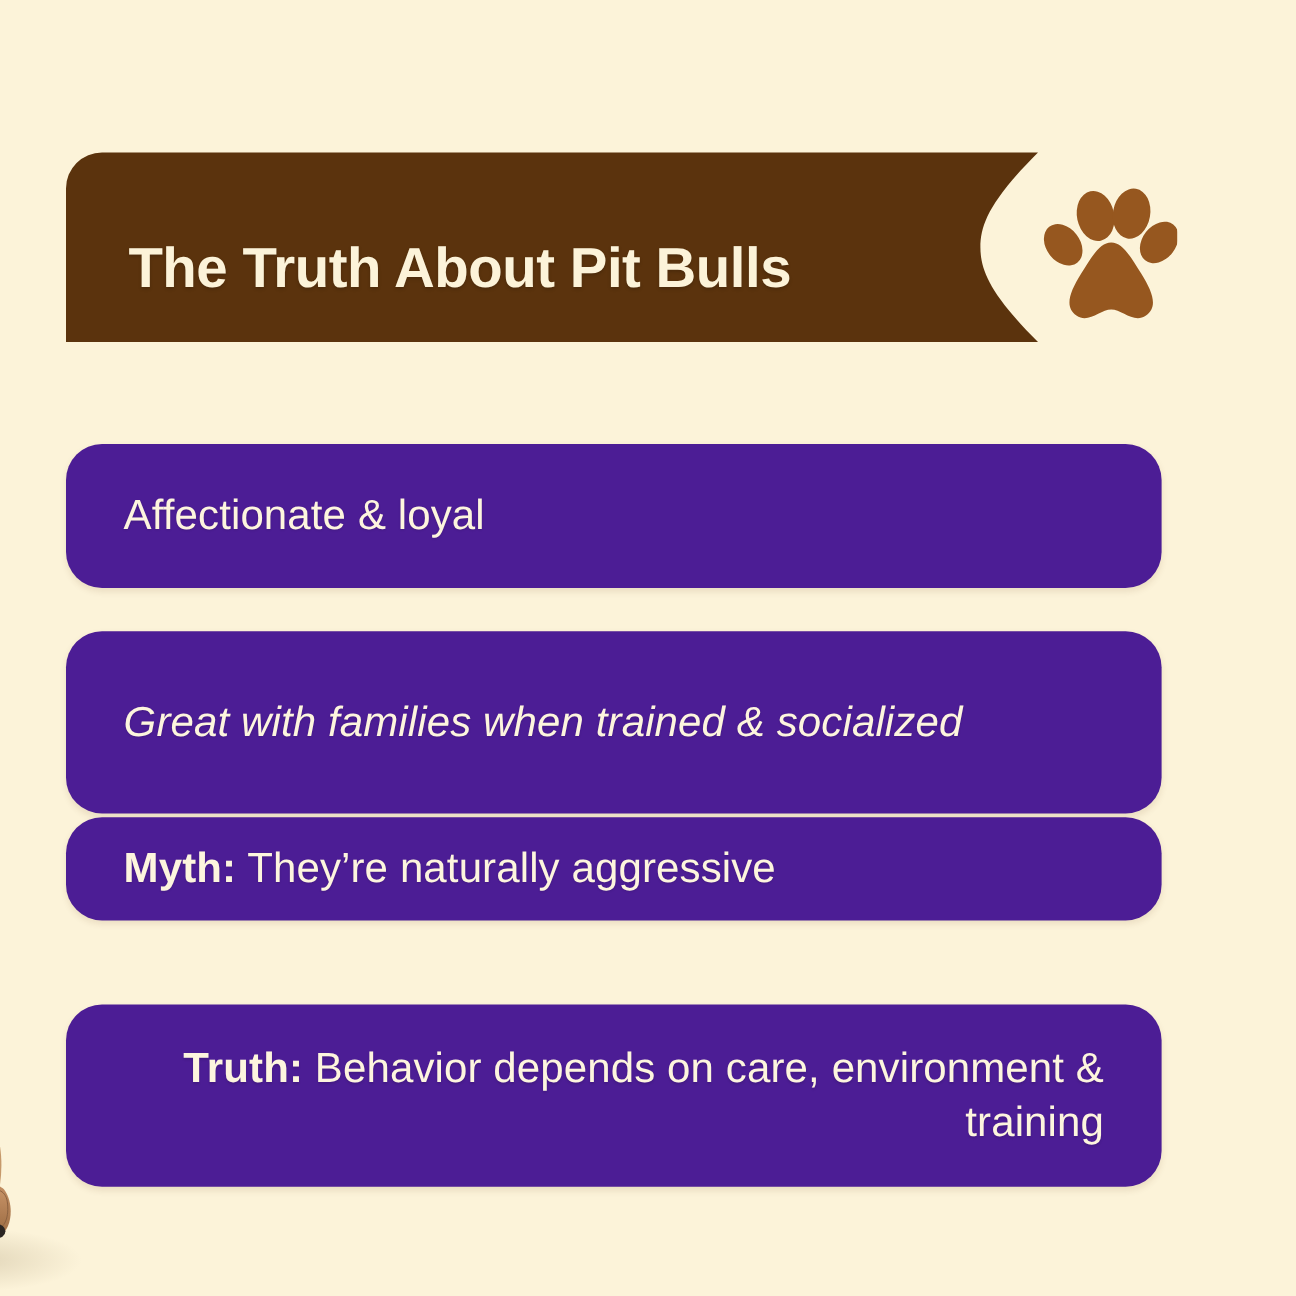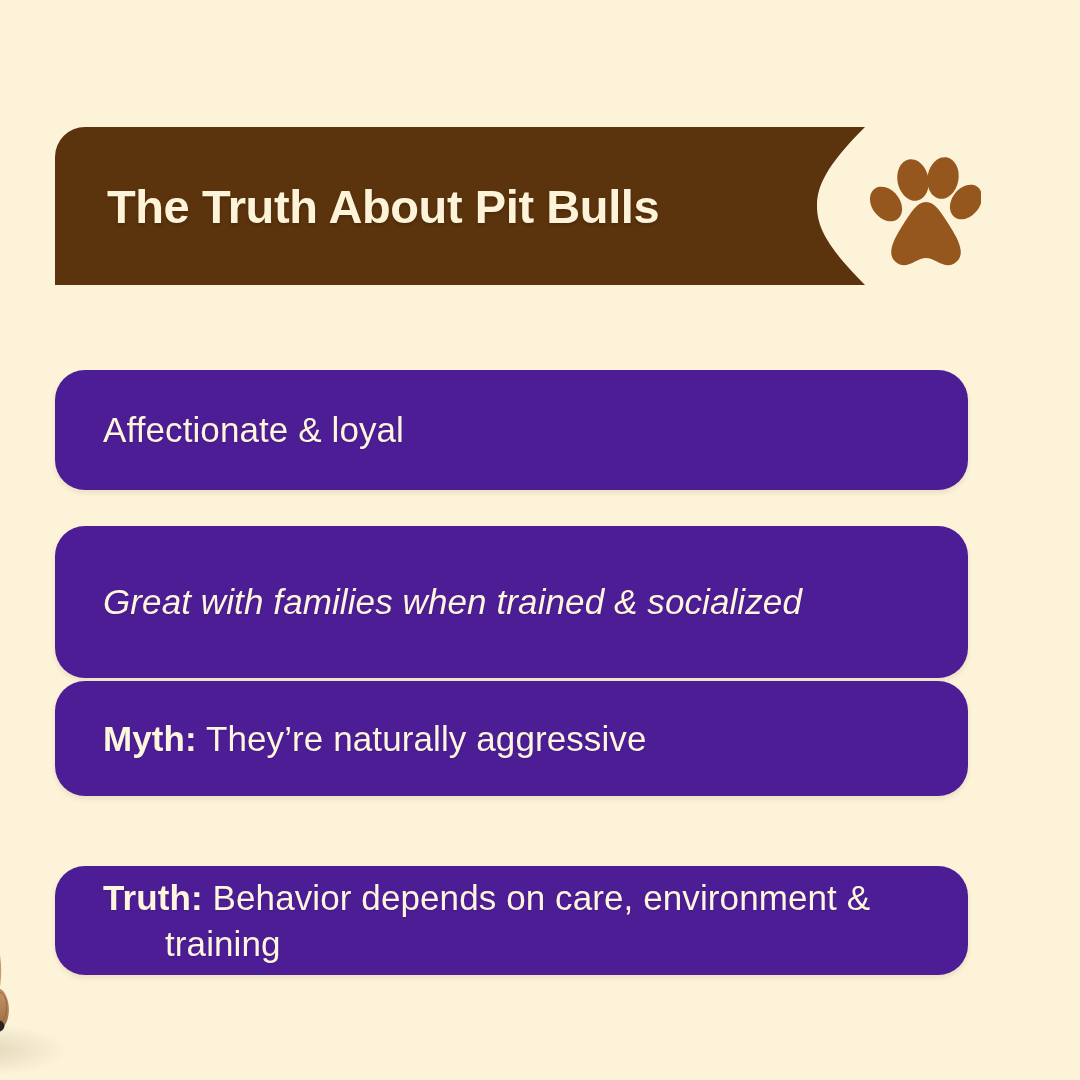--- a/index.html
+++ b/index.html
@@ -45,21 +45,21 @@
   }
   .header-bar svg {
     position: absolute;
     left: 0;
     top: 0;
     overflow: visible;
   }
   .header-title {
     position: absolute;
     left: 52px;
-    top: 0;
+    top: 16px;
     height: 158px;
     display: flex;
     align-items: center;
     color: #fcf3d9;
     font-size: 47px;
     font-weight: bold;
     letter-spacing: -0.4px;
     white-space: nowrap;
     text-shadow: 0 2px 3px rgba(0,0,0,0.18);
   }
@@ -90,22 +90,22 @@
     font-size: 35px;
     line-height: 1.30;
     letter-spacing: 0.1px;
     text-shadow: 0 1px 2px rgba(0,0,0,0.12);
   }
   .card-text .lead {
     font-weight: bold;
   }
   .card-1 { top: 370px;  height: 120px; }
   .card-2 { top: 526px;  height: 152px; font-style: italic; }
-  .card-3 { top: 681px;  height: 115px; }
-  .card-4 { top: 866px;  height: 109px; }
+  .card-3 { top: 681px;  height: 86px; }
+  .card-4 { top: 837px;  height: 152px; text-align: right; }
   .card-4 .card-text {
     text-indent: 0;
     padding-left: 62px;
     text-indent: -62px;
   }
 </style>
 </head>
 <body>
 
 <div id="poster">

